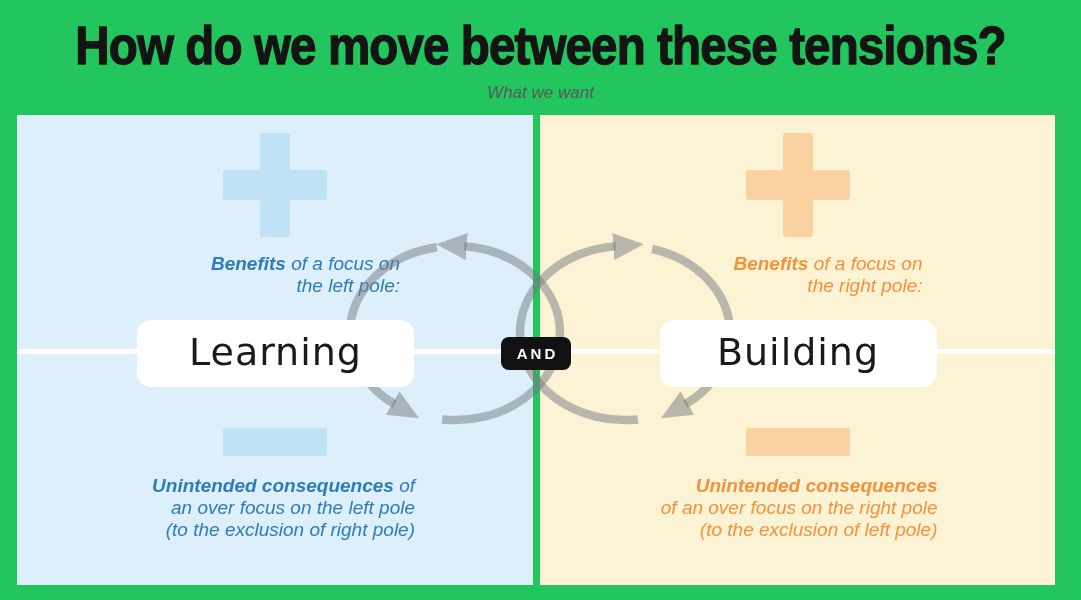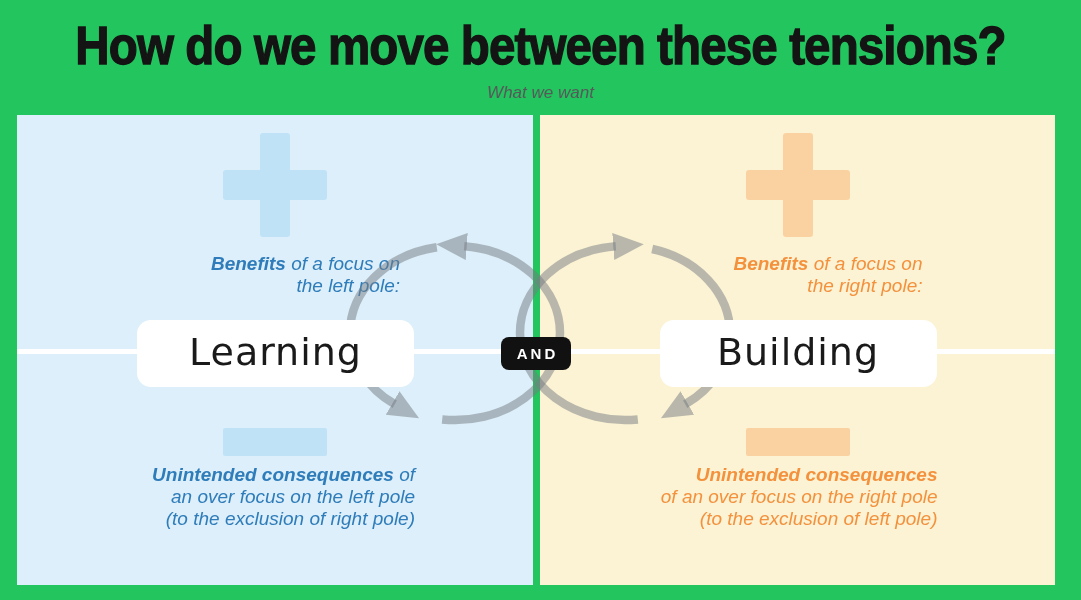--- a/index.html
+++ b/index.html
@@ -24,21 +24,21 @@
   .plus { position:absolute; top:18px; left:50%; margin-left:-52px; width:104px; height:104px; }
   .plus .bar-v { position:absolute; left:37px; top:0; width:30px; height:104px; border-radius:3px; }
   .plus .bar-h { position:absolute; left:0; top:37px; width:104px; height:30px; border-radius:3px; }
   .minus { position:absolute; top:313px; left:50%; margin-left:-52px; width:104px; height:28px; border-radius:2px; }
   .left  .plus .bar-v, .left  .plus .bar-h, .left  .minus { background:var(--left_icon); }
   .right .plus .bar-v, .right .plus .bar-h, .right .minus { background:var(--right_icon); }
 
   .benefit, .conseq { position:absolute; left:0; right:0; margin:0 auto; text-align:right;
                       font-size:19px; line-height:22px; font-style:italic; }
   .benefit { top:138px; width:250px; }
-  .conseq  { top:349px; width:280px; }
+  .conseq  { top:360px; width:280px; }
   .left  .benefit, .left  .conseq { color:var(--left_accent_text); }
   .right .benefit, .right .conseq { color:var(--right_accent_text); }
   .lead { font-weight:700; }
   .rest { white-space:pre-line; }
 
   
   .pole-box { position:absolute; top:205px; left:50%; margin-left:-138px; width:277px; height:67px;
               background:#ffffff; border-radius:14px; z-index:4; }
   .pole-label { display:block; width:100%; height:67px; line-height:64px; text-align:center;
                 font-family:"DejaVu Sans", sans-serif; font-size:38px; color:#1a1a1a;

